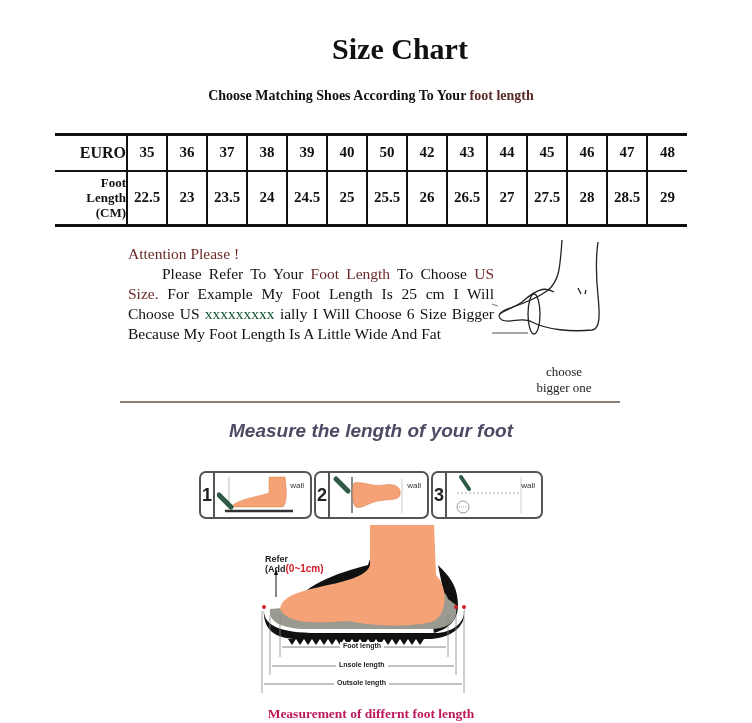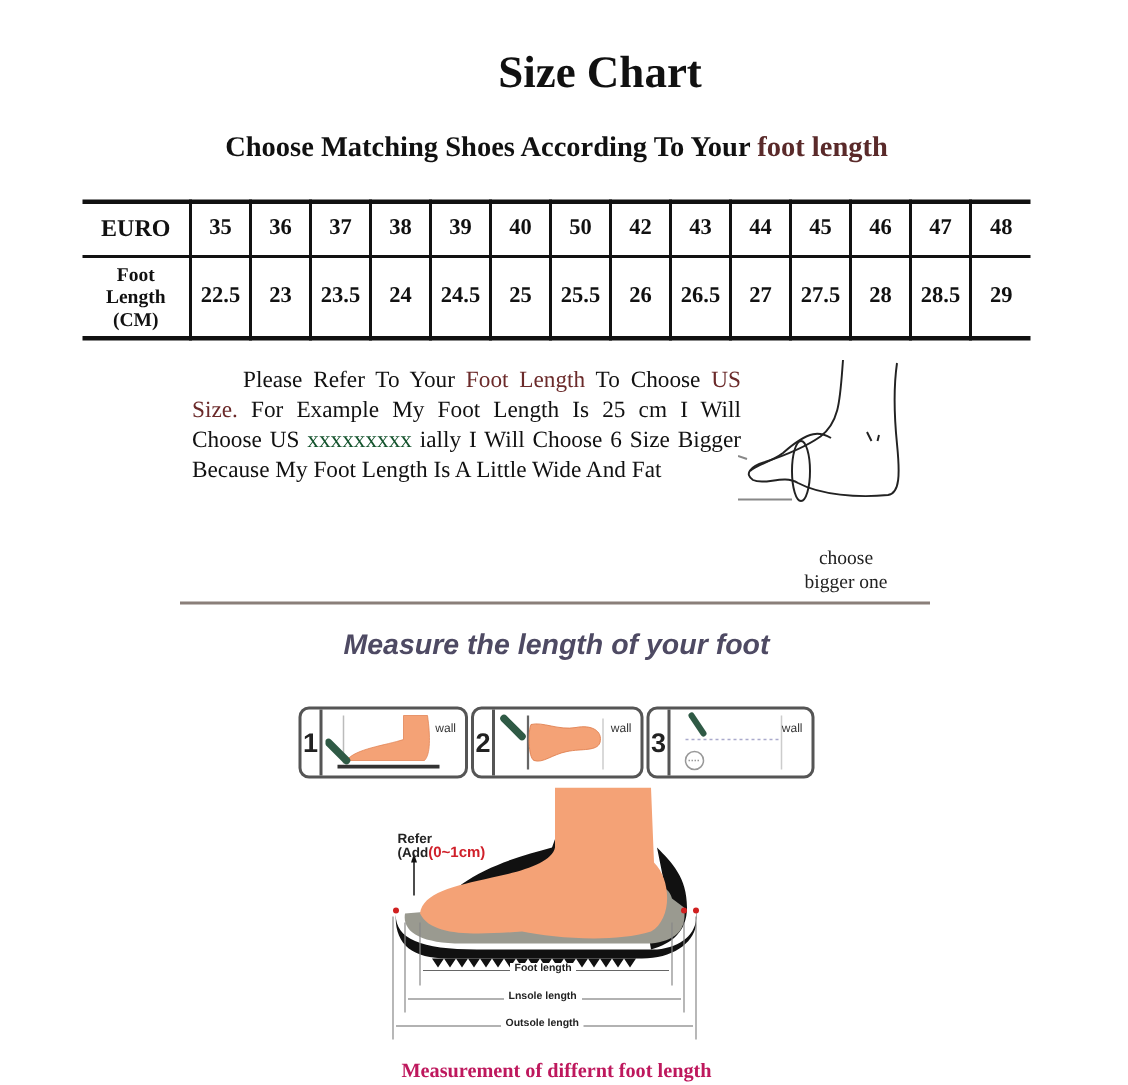--- a/index.html
+++ b/index.html
@@ -2,31 +2,31 @@
 <html><head>
 <meta charset="utf-8">
 <style>
   * { box-sizing: border-box; margin: 0; padding: 0; }
   html, body { width: 752px; height: 723px; background: #ffffff; overflow: hidden; }
   body { position: relative; font-family: "Liberation Serif", "DejaVu Serif", serif; color: #111; }
 
   .title { position: absolute; top: 32px; left: 0; width: 752px; text-align: center;
     font-size: 30px; font-weight: bold; color: #111; padding-left: 48px; }
   .subtitle { position: absolute; top: 88px; left: 0; width: 742px; text-align: center;
-    font-size: 19px; font-weight: bold; color: #111; }
+    font-size: 14px; font-weight: bold; color: #111; }
   .subtitle .accent { color: #5a2a2a; }
 
   table.size { position: absolute; top: 133px; left: 55px; border-collapse: collapse;
     border-top: 3px solid #111; border-bottom: 3px solid #111; }
   table.size td { border-left: 2px solid #111; text-align: center; font-weight: bold;
     font-size: 15px; padding: 0; }
   table.size td:first-child { border-left: none; }
   table.size tr.euro td { height: 36px; border-bottom: 2px solid #111; }
   table.size tr.len td { height: 55px; }
-  table.size td.hdr { width: 72px; font-size: 16px; }
+  table.size td.hdr { width: 72px; font-size: 16px; text-align: right; }
   table.size tr.len td.hdr { font-size: 13px; line-height: 15px; }
   table.size td.c { width: 40px; }
 
   .attention { position: absolute; top: 244px; left: 128px; width: 366px;
     font-size: 15.5px; line-height: 20px; color: #111; text-align: justify; }
   .attention .red { color: #6b2a2a; }
   .attention .strike { color: #14532d; }
   .attention p.indent { text-indent: 34px; }
 
   .foot-sketch { position: absolute; top: 236px; left: 492px; width: 120px; height: 110px; }
@@ -93,20 +93,21 @@
     <td class="c">27</td>
     <td class="c">27.5</td>
     <td class="c">28</td>
     <td class="c">28.5</td>
     <td class="c">29</td>
   </tr>
 </tbody>
   </table>
 
 <div class="attention">
+  <p class="red">Attention Please !</p>
   <p class="indent"><span>Please Refer To Your </span><span class="red">Foot Length</span><span> To Choose </span><span class="red">US Size.</span><span> For Example My Foot Length Is 25 cm I Will Choose US </span><span class="strike">xxxxxxxxx</span><span> ially I Will Choose 6 Size Bigger Because My Foot Length Is A Little Wide And Fat</span></p>
 </div>
 
 <svg class="foot-sketch" viewBox="0 0 120 110" fill="none" stroke="#222" stroke-width="1.3">
   <path d="M70 4 C68 30 68 45 55 55 C45 62 30 68 18 72 C8 75 4 80 10 84 C18 88 30 80 40 86 C55 94 80 96 100 94 C108 93 108 80 106 60 C104 40 104 20 106 6"></path>
   <path d="M62 56 C55 52 48 50 30 66 C22 72 12 74 8 78"></path>
   <ellipse cx="42" cy="78" rx="6" ry="20"></ellipse>
   <path d="M86 52 l3 6 M94 54 l-1 4"></path>
   <path d="M0 97 L36 97" stroke="#888"></path>
   <path d="M0 68 L6 70" stroke="#888"></path>

